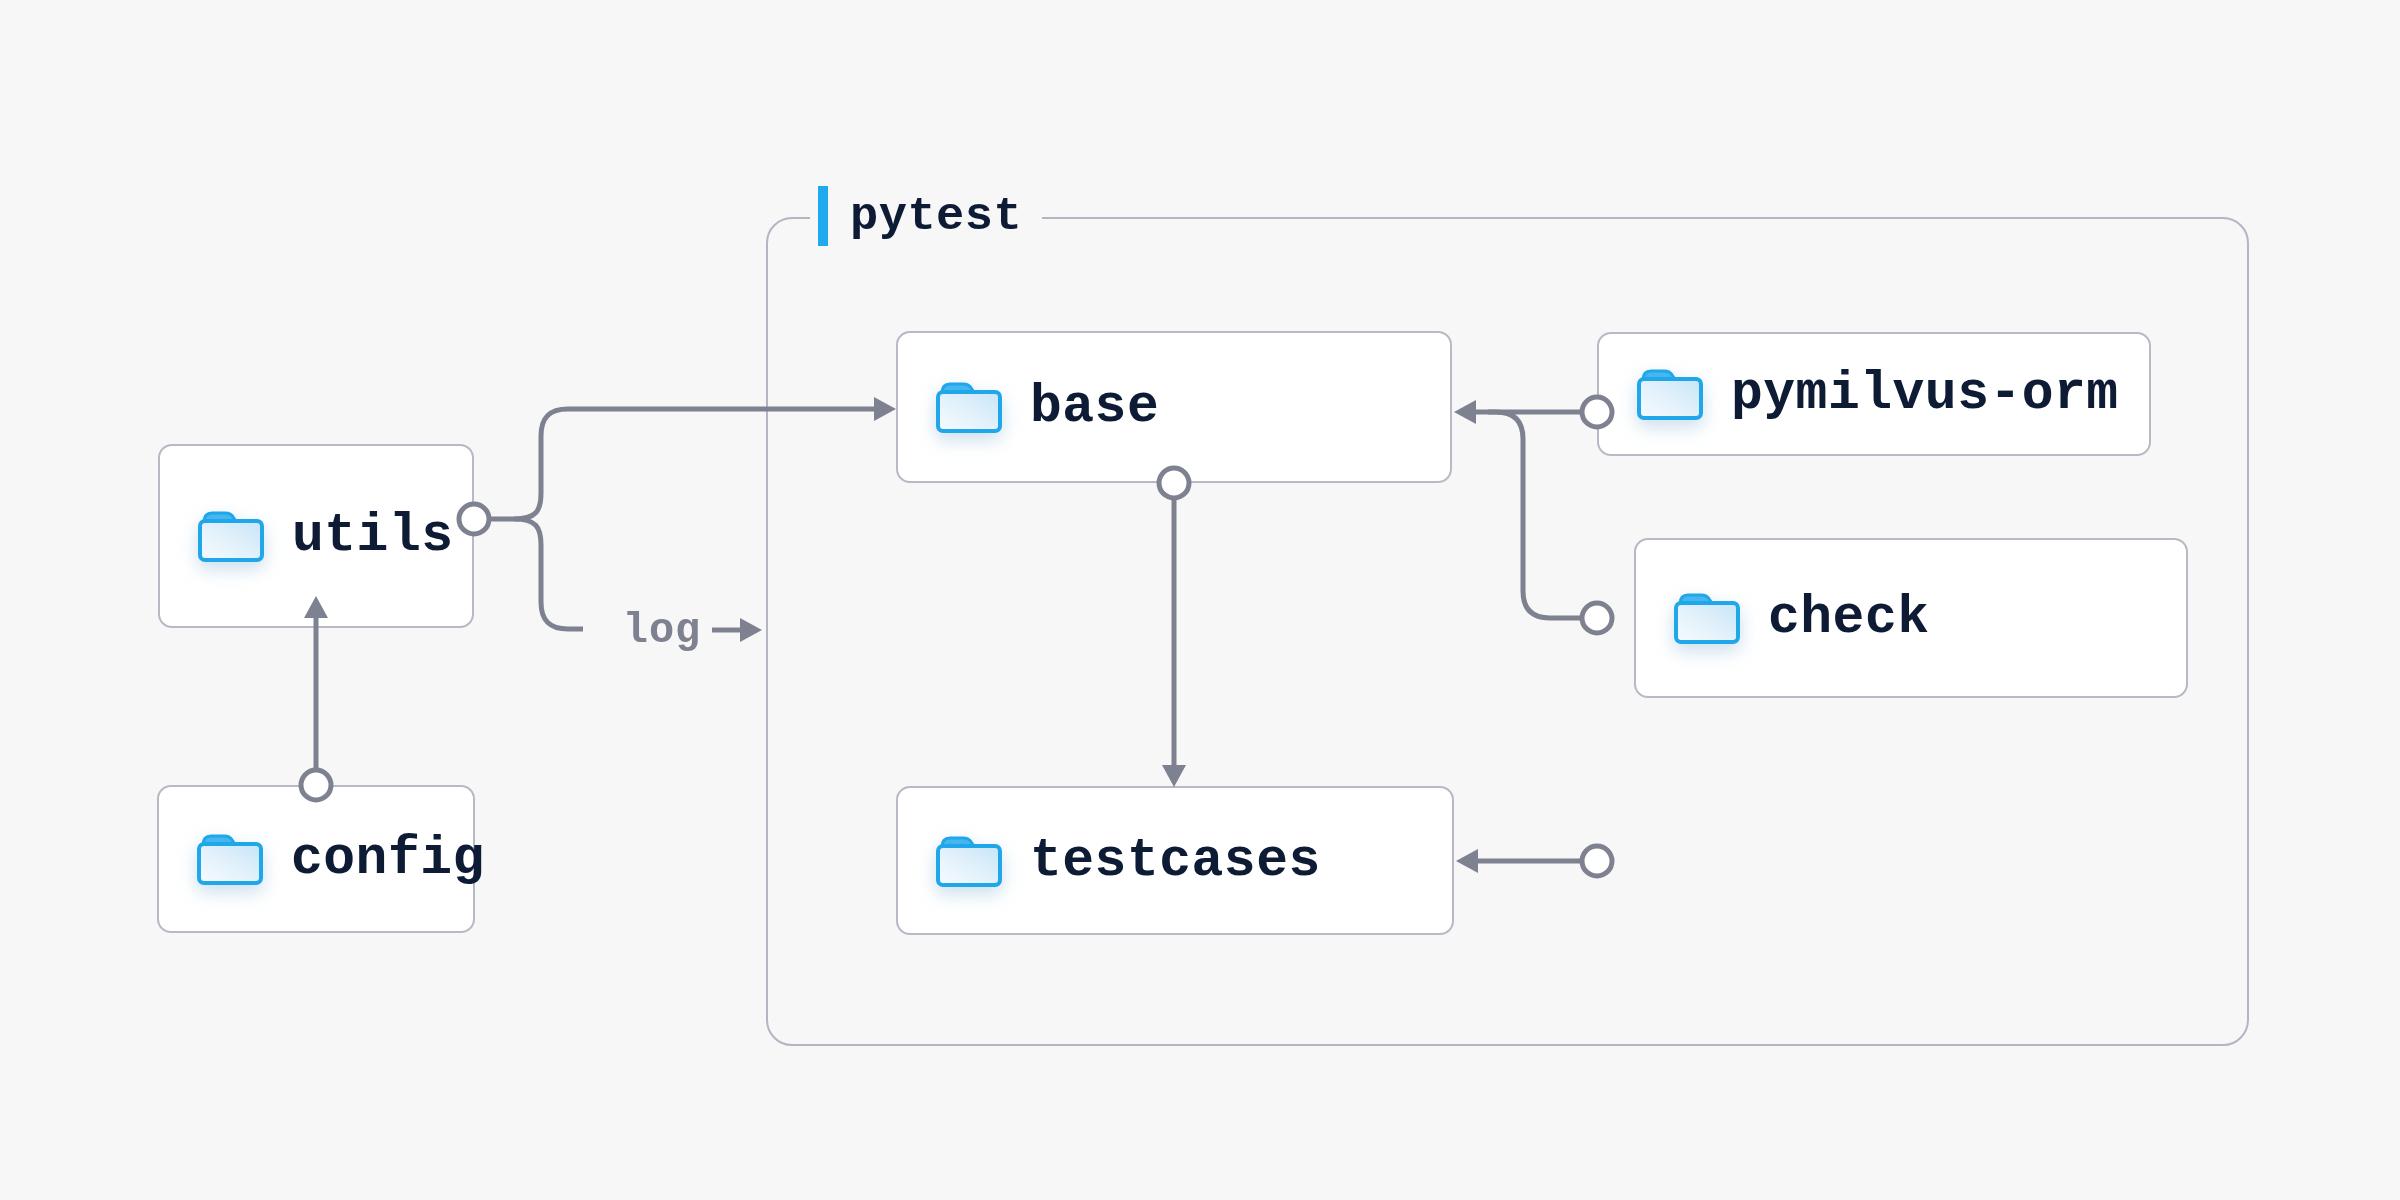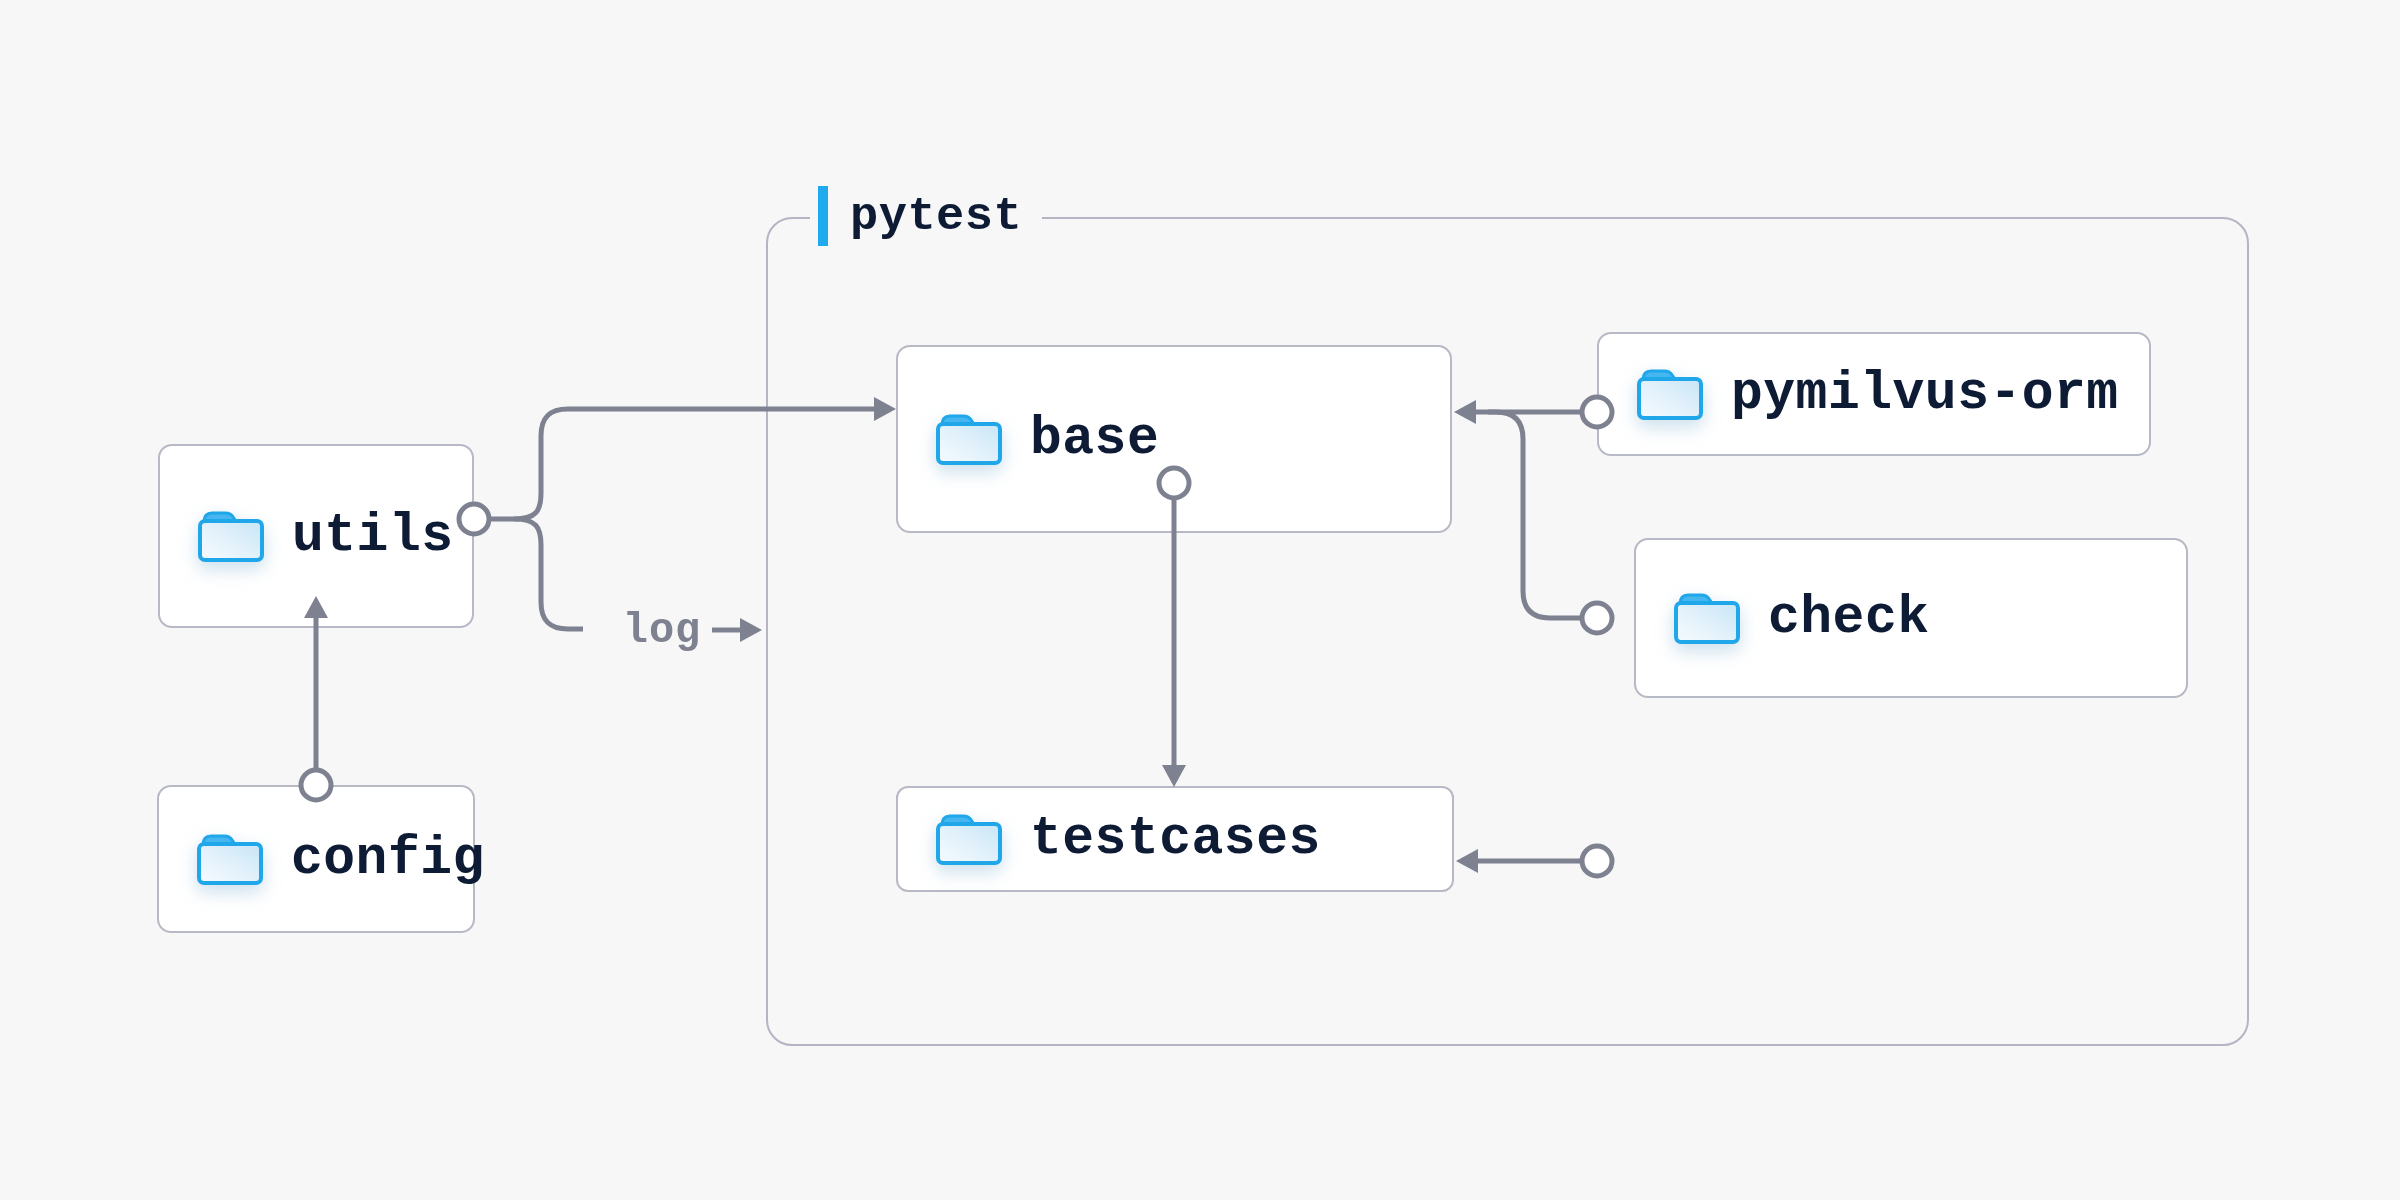--- a/index.html
+++ b/index.html
@@ -44,24 +44,24 @@
     z-index:2;
   }
   .node .label{
     font-size:53px;font-weight:700;color:var(--text-color,#0e1b35);
     letter-spacing:.5px;white-space:nowrap;
   }
   .folder{filter:drop-shadow(0 7px 9px rgba(70,140,185,.28));flex:0 0 auto;}
 
   .n-utils      {left:158px;top:444px;width:316px;height:184px;}
   .n-config     {left:157px;top:785px;width:318px;height:148px;}
-  .n-base       {left:896px;top:345px;width:556px;height:188px;text-align:right;}
+  .n-base       {left:896px;top:331px;width:556px;height:152px;text-align:right;}
   .n-pymilvus   {left:1597px;top:332px;width:554px;height:124px;}
   .n-check      {left:1634px;top:538px;width:554px;height:160px;}
-  .n-testcases  {left:896px;top:786px;width:558px;height:106px;border-radius:12px;}
+  .n-testcases  {left:896px;top:786px;width:558px;height:149px;}
   .n-common     {left:1597px;top:786px;width:554px;height:150px;}
 
   
   svg.wires{position:absolute;inset:0;z-index:4;pointer-events:none;}
   .wire{stroke:var(--connector,#7e8290);stroke-width:5;fill:none;}
   .head{fill:var(--connector,#7e8290);stroke:none;}
   .port{fill:#ffffff;stroke:var(--connector,#7e8290);stroke-width:5;}
 
   
   .edge-label{

